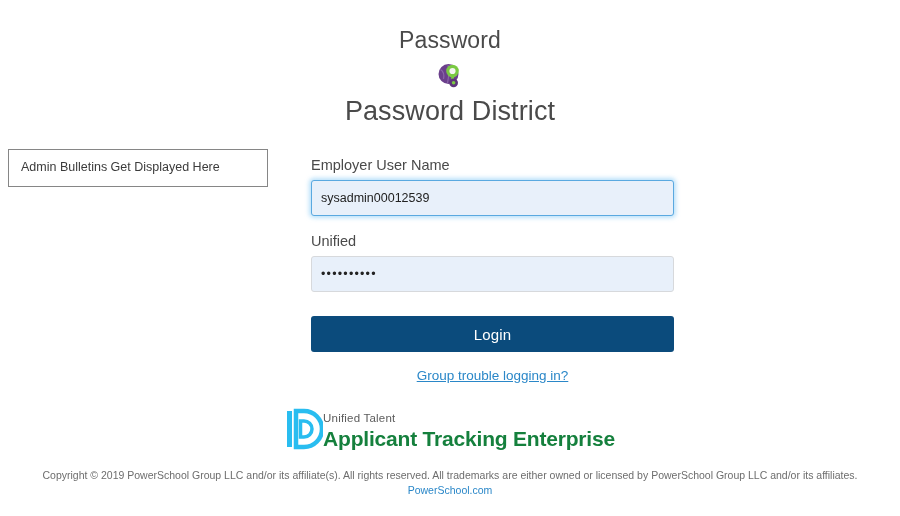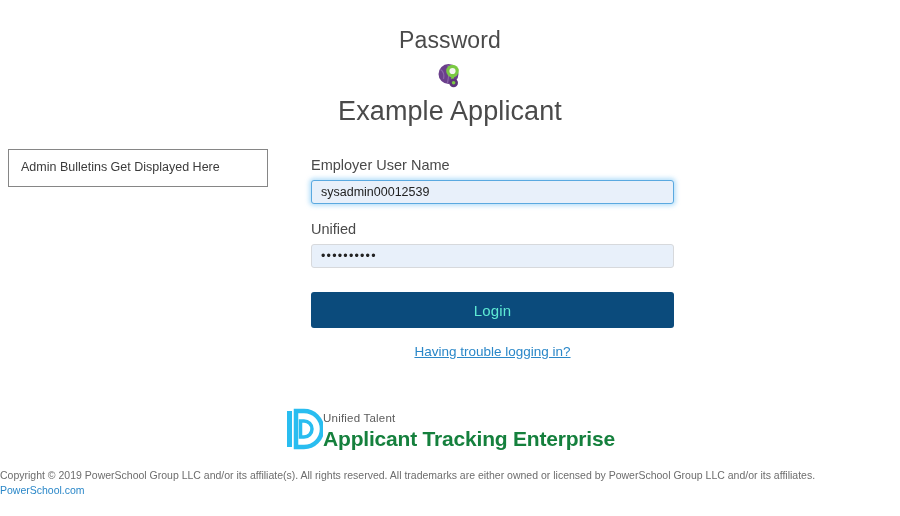--- a/index.html
+++ b/index.html
@@ -84,21 +84,21 @@
     display: block;
     font-size: 14.5px;
     color: #4a4a4a;
     margin-bottom: 7px;
     font-weight: 400;
   }
   .text-input {
     display: block;
     width: 100%;
     box-sizing: border-box;
-    height: 24px;
+    height: 36px;
     font-size: 12.5px;
     font-family: "Liberation Sans", sans-serif;
     color: #222222;
     padding: 6px 9px;
     background: #e8f0fa;
     border-radius: 3px;
     outline: none;
   }
   .text-input.focused {
     border: 1px solid #5aa9e0;
@@ -109,21 +109,21 @@
     letter-spacing: 1.2px;
   }
   .field-group { margin-bottom: 17px; }
   .field-group.password-group { margin-bottom: 24px; }
 
   .login-button {
     display: block;
     width: 100%;
     height: 36px;
     background: #0b4b7c;
-    color: #5eead4;
+    color: #ffffff;
     border: none;
     border-radius: 3px;
     font-size: 15px;
     font-family: "Liberation Sans", sans-serif;
     cursor: pointer;
     letter-spacing: 0.2px;
   }
   .trouble-link-wrap {
     text-align: center;
     margin-top: 14px;
@@ -164,21 +164,21 @@
     display: block;
     letter-spacing: -0.2px;
   }
 
   
   .copyright {
     position: absolute;
     left: 0;
     right: 0;
     top: 468px;
-    text-align: left;
+    text-align: center;
     font-size: 10.5px;
     color: #6d6d6d;
     line-height: 1.45;
   }
   .copyright a {
     color: #2a87c8;
     text-decoration: none;
   }
 </style>
 </head>
@@ -194,21 +194,21 @@
       <path d="M13 5 Q15 11 12.5 23" stroke="#8a66a8" stroke-width="1.2" fill="none"></path>
       <circle cx="17.5" cy="11" r="6.3" fill="#7ac943"></circle>
       <circle cx="17.5" cy="11" r="3.1" fill="#f3f5f0"></circle>
       <path d="M16.2 16.5 h2.8 v7.5 a1.4 1.4 0 0 1 -2.8 0 z" fill="#7ac943"></path>
       <circle cx="18.6" cy="22.8" r="4.4" fill="#5c3479"></circle>
       <circle cx="18.6" cy="22.8" r="1.8" fill="#7ac943"></circle>
     </svg>
   </span>
 </div>
 
-<h2 class="district-name">Example Applicant</h2>
+<h2 class="district-name">Password District</h2>
 
 <div class="main-area">
 
   <div class="bulletins">
     <div class="bulletin-box first">Admin Bulletins Get Displayed Here</div>
   </div>
 
   <form class="login-form">
 
     <div class="field-group">
@@ -217,21 +217,21 @@
     </div>
 
     <div class="field-group password-group">
       <label class="field-label">Unified</label>
       <input class="text-input autofilled" type="text" autocomplete="off" readonly="" value="••••••••••" style="">
     </div>
 
     <button class="login-button" type="submit">Login</button>
 
     <div class="trouble-link-wrap">
-      <a class="trouble-link" href="#">Having trouble logging in?</a>
+      <a class="trouble-link" href="#">Group trouble logging in?</a>
     </div>
   </form>
 </div>
 
 <div class="branding">
   <div class="brand-inner">
     <span>
       <svg width="38" height="42" viewBox="0 0 38 42" aria-hidden="true">
         <rect x="2" y="3" width="5" height="36" fill="#29bdf0"></rect>
         <path d="M11 3 h8 a18 18 0 0 1 0 36 h-8 z" fill="none" stroke="#29bdf0" stroke-width="4.5"></path>

